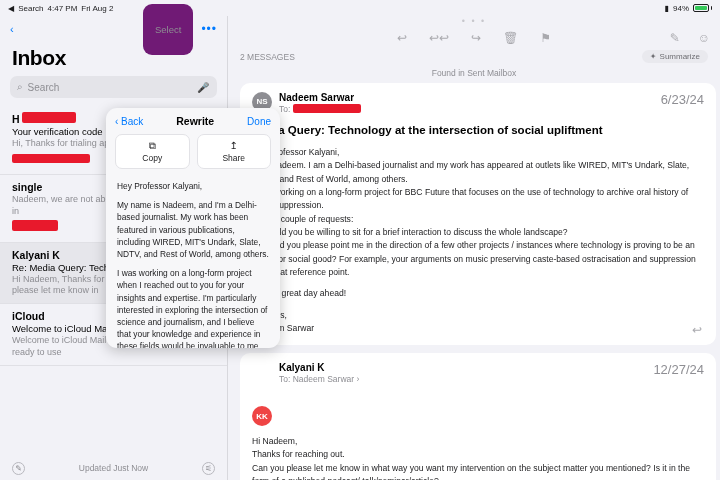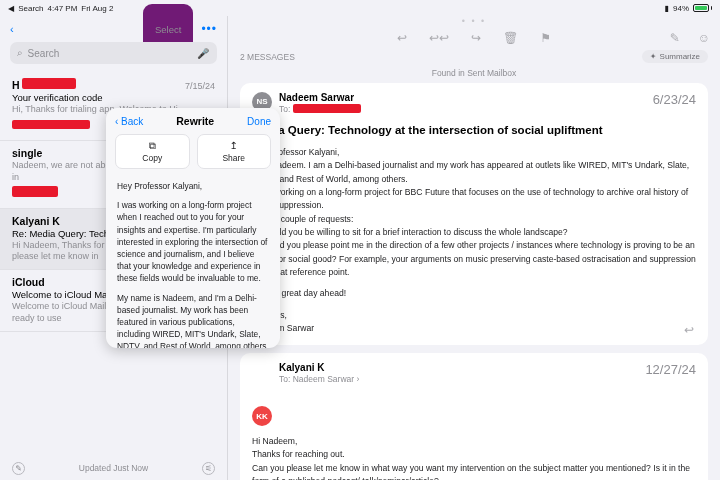--- a/index.html
+++ b/index.html
@@ -257,21 +257,21 @@
   .found-bar {
     text-align: center;
     font-size: 8.5px;
     color: #8e8e93;
     padding: 3px 0 5px 0;
   }
 
   .thread {
     flex: 1 1 auto;
     overflow: hidden;
-    padding: 0 12px 0 12px;
+    padding: 0 4px 0 12px;
   }
   .msg {
     background: #fff;
     border-radius: 10px;
     margin-bottom: 8px;
     padding: 9px 12px 10px 12px;
     position: relative;
   }
   .msg-head { display: flex; align-items: flex-start; gap: 7px; }
   .avatar {
@@ -334,20 +334,21 @@
   <div class="body">
 
     <div class="sidebar">
 
       <div class="sb-toolbar">
         <span class="back-ico">‹</span>
         <span class="select-btn">Select</span>
         <span class="dots-btn">•••</span>
       </div>
 
+      <div class="inbox-title">Inbox</div>
 
       <div class="search-row">
         <span>⌕</span>
         <span>Search</span>
         <span class="mic">🎤</span>
       </div>
 
       <div class="maillist">
 
         <div class="mailrow">
@@ -407,22 +408,22 @@
             <span class="gl">⧉</span>
             <span>Copy</span>
           </div>
           <div class="rw-btn">
             <span class="gl">↥</span>
             <span>Share</span>
           </div>
         </div>
         <div class="rw-body">
           <p>Hey Professor Kalyani,</p>
+          <p>My name is Nadeem, and I'm a Delhi-based journalist. My work has been featured in various publications, including WIRED, MIT's Undark, Slate, NDTV, and Rest of World, among others.</p>
           <p>I was working on a long-form project when I reached out to you for your insights and expertise. I'm particularly interested in exploring the intersection of science and journalism, and I believe that your knowledge and experience in these fields would be invaluable to me.</p>
-          <p>My name is Nadeem, and I'm a Delhi-based journalist. My work has been featured in various publications, including WIRED, MIT's Undark, Slate, NDTV, and Rest of World, among others.</p>
         </div>
       </div>
 
     </div>
 
     <div class="detail">
 
       <div class="grabber">• • •</div>
 
       <div class="dt-toolbar">

